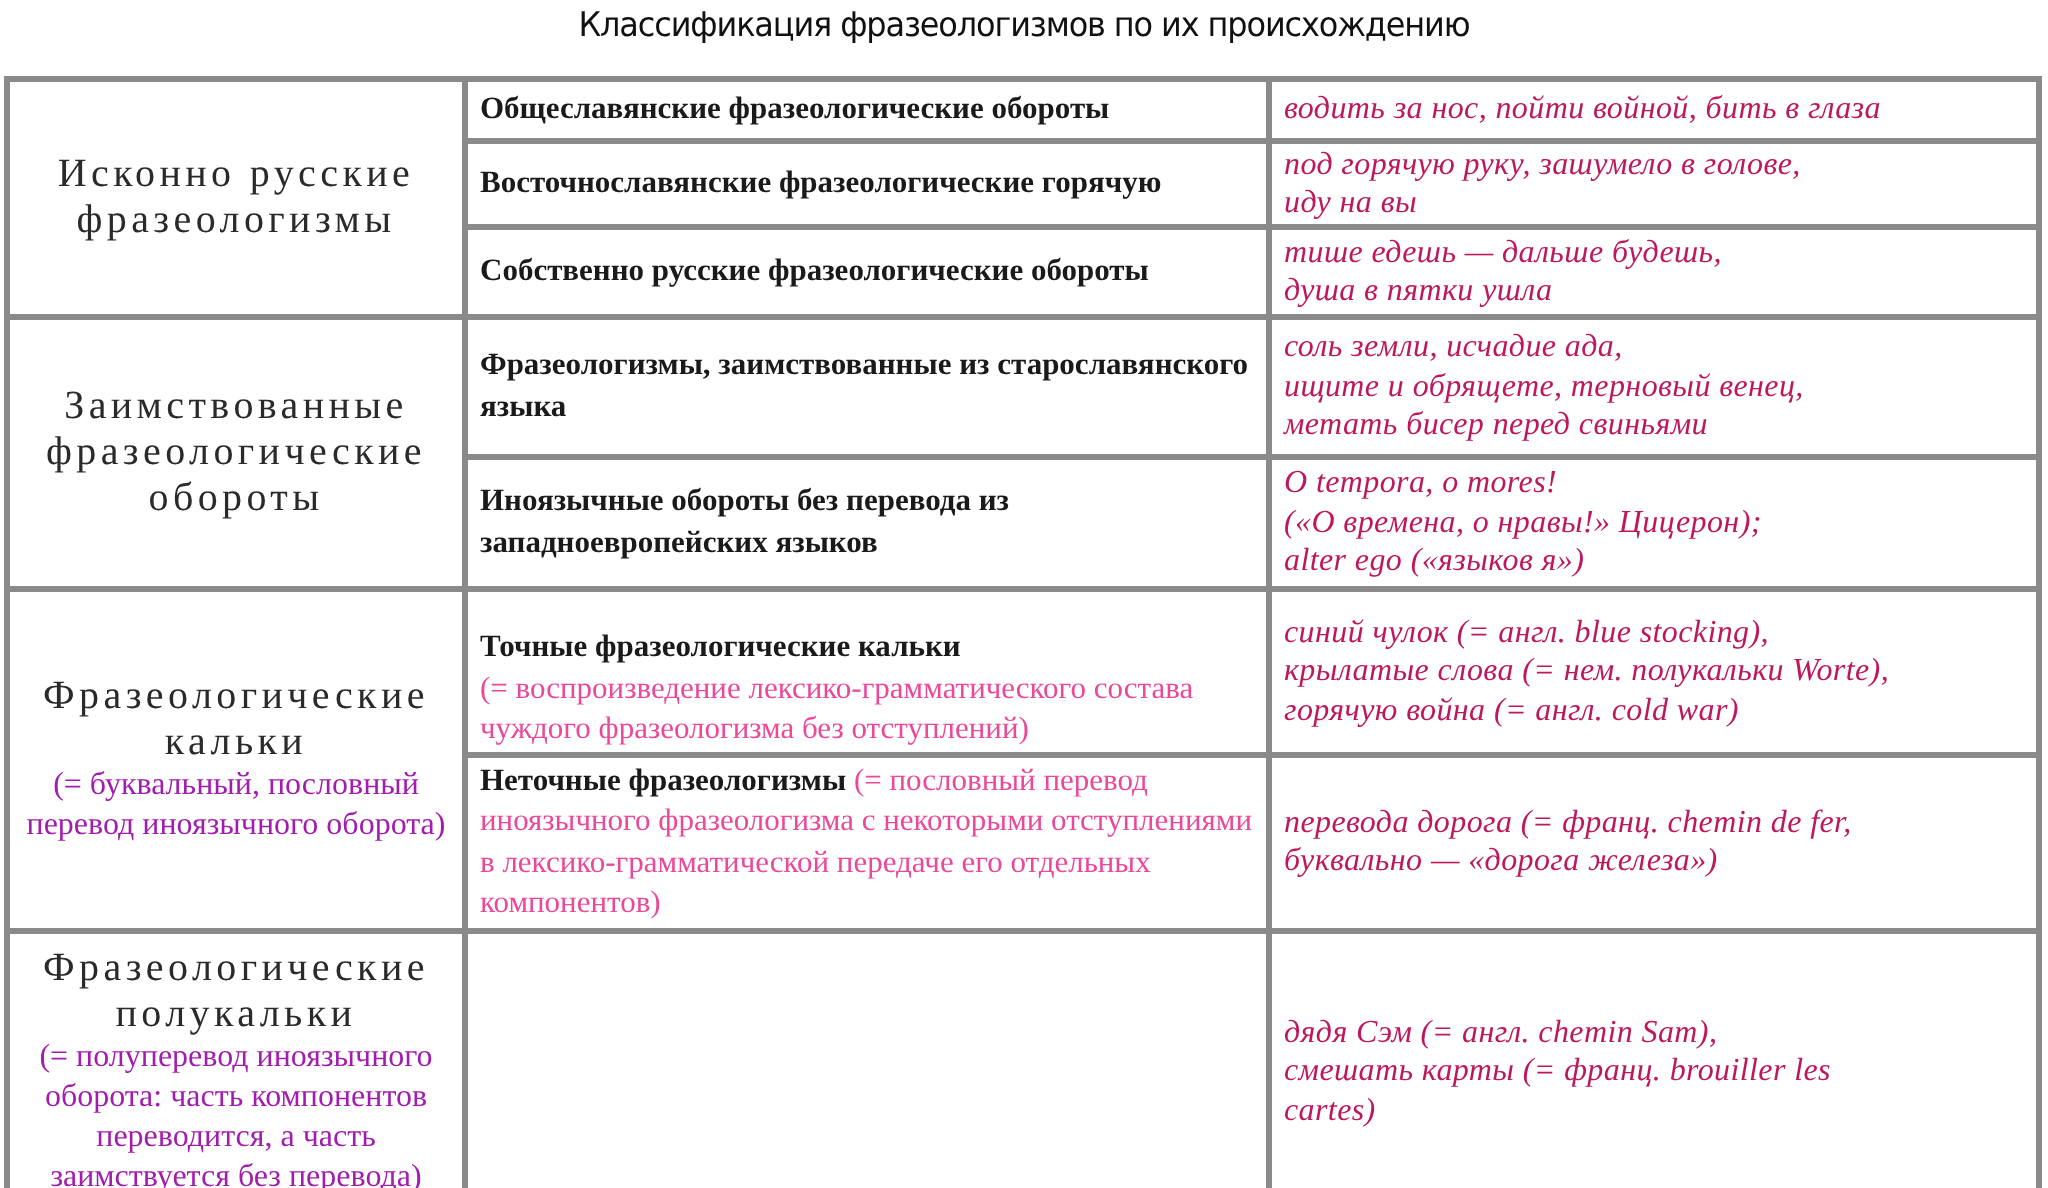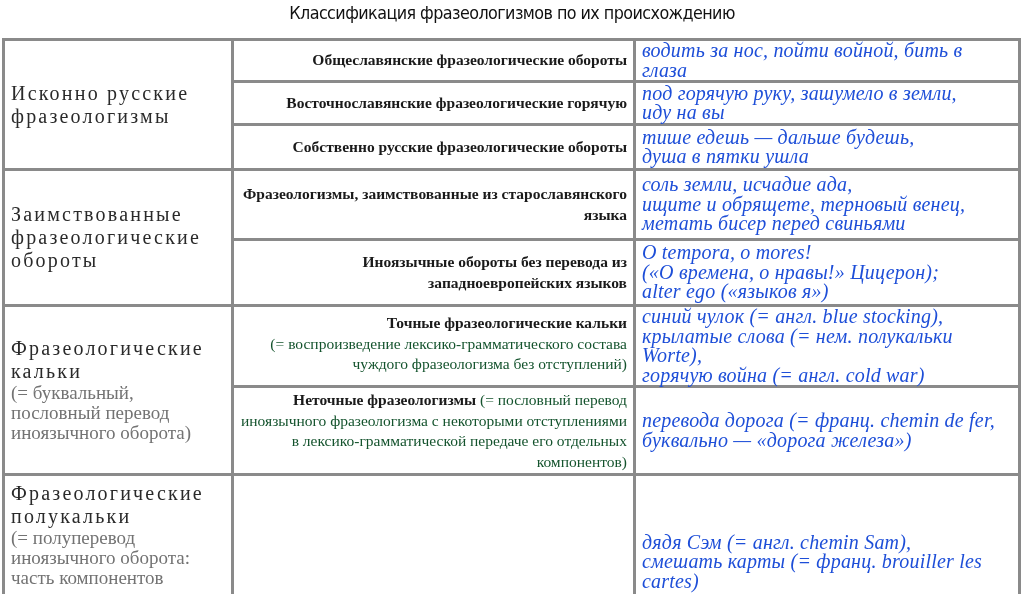--- a/index.html
+++ b/index.html
@@ -12,26 +12,26 @@
   }
   .tbl {
     position: absolute; left: 2px; top: 38px; width: 1019px; height: 554px;
     border-collapse: collapse; table-layout: fixed;
     font-family: "Liberation Serif", serif; color: #222;
   }
   .tbl td { border: 3px solid #8a8a8a; padding: 0 6px; vertical-align: middle; }
   .col1 { width: 229px; }
   .col2 { width: 402px; }
   .col3 { width: auto; }
-  .cat { font-size: 20px; letter-spacing: 2.2px; line-height: 23px; color: #2a2a2a; }
-  .cat .note { display: block; font-size: 19px; letter-spacing: 0; line-height: 20px; color: #737373; }
+  .cat { text-align: center; font-size: 20px; letter-spacing: 2.2px; line-height: 23px; color: #2a2a2a; }
+  .cat .note { display: block; font-size: 16px; letter-spacing: 0; line-height: 20px; color: #a21caf; }
   .cat.top { vertical-align: top; padding-top: 6px; }
-  .sub { text-align: right; font-size: 15.5px; line-height: 20.5px; font-weight: bold; color: #1a1a1a; }
-  .sub .plain { font-weight: normal; color: #14532d; }
-  .ex { font-style: italic; font-size: 20px; line-height: 19.5px; color: #1d4ed8; vertical-align: top; padding-top: 2px; letter-spacing: 0.2px; }
+  .sub { text-align: left; font-size: 15.5px; line-height: 20.5px; font-weight: bold; color: #1a1a1a; }
+  .sub .plain { font-weight: normal; color: #ec4899; }
+  .ex { font-style: italic; font-size: 16px; line-height: 19.5px; color: #be185d; vertical-align: top; padding-top: 2px; letter-spacing: 0.2px; }
   .ex .line { display: block; }
 </style>
 </head>
 <body>
 
 <div class="title">Классификация фразеологизмов по их происхождению</div>
 
 <table class="tbl">
   <colgroup>
       <col class="col1">
@@ -45,21 +45,21 @@
         <span>Исконно русские фразеологизмы</span>
       </td>
       <td class="sub"><span>Общеславянские фразеологические обороты</span></td>
       <td class="ex">
         <span class="line">водить за нос, пойти войной, бить в глаза</span>
       </td>
     </tr>
     <tr style="height:43px">
       <td class="sub"><span>Восточнославянские фразеологические горячую</span></td>
       <td class="ex">
-        <span class="line">под горячую руку, зашумело в земли,</span>
+        <span class="line">под горячую руку, зашумело в голове,</span>
         <span class="line">иду на вы</span>
       </td>
     </tr>
     <tr style="height:45px">
       <td class="sub"><span>Собственно русские фразеологические обороты</span></td>
       <td class="ex">
         <span class="line">тише едешь — дальше будешь,</span>
         <span class="line">душа в пятки ушла</span>
       </td>
     </tr>
@@ -82,21 +82,21 @@
         <span class="line">(«О времена, о нравы!» Цицерон);</span>
         <span class="line">alter ego («языков я»)</span>
       </td>
     </tr>
 
     <tr style="height:69px">
       <td rowspan="2" class="cat">
         <span>Фразеологические кальки</span>
         <span class="note">(= буквальный, пословный перевод иноязычного оборота)</span>
       </td>
-      <td class="sub" style="vertical-align:top;padding-top:6px">
+      <td class="sub" style="vertical-align:top;padding-top:18px">
         <span>Точные фразеологические кальки</span><br>
         <span class="plain">(= воспроизведение лексико-грамматического состава чуждого фразеологизма без отступлений)</span>
       </td>
       <td class="ex">
         <span class="line">синий чулок (= англ. blue stocking),</span>
         <span class="line">крылатые слова (= нем. полукальки Worte),</span>
         <span class="line">горячую война (= англ. cold war)</span>
       </td>
     </tr>
     <tr style="height:88px">

